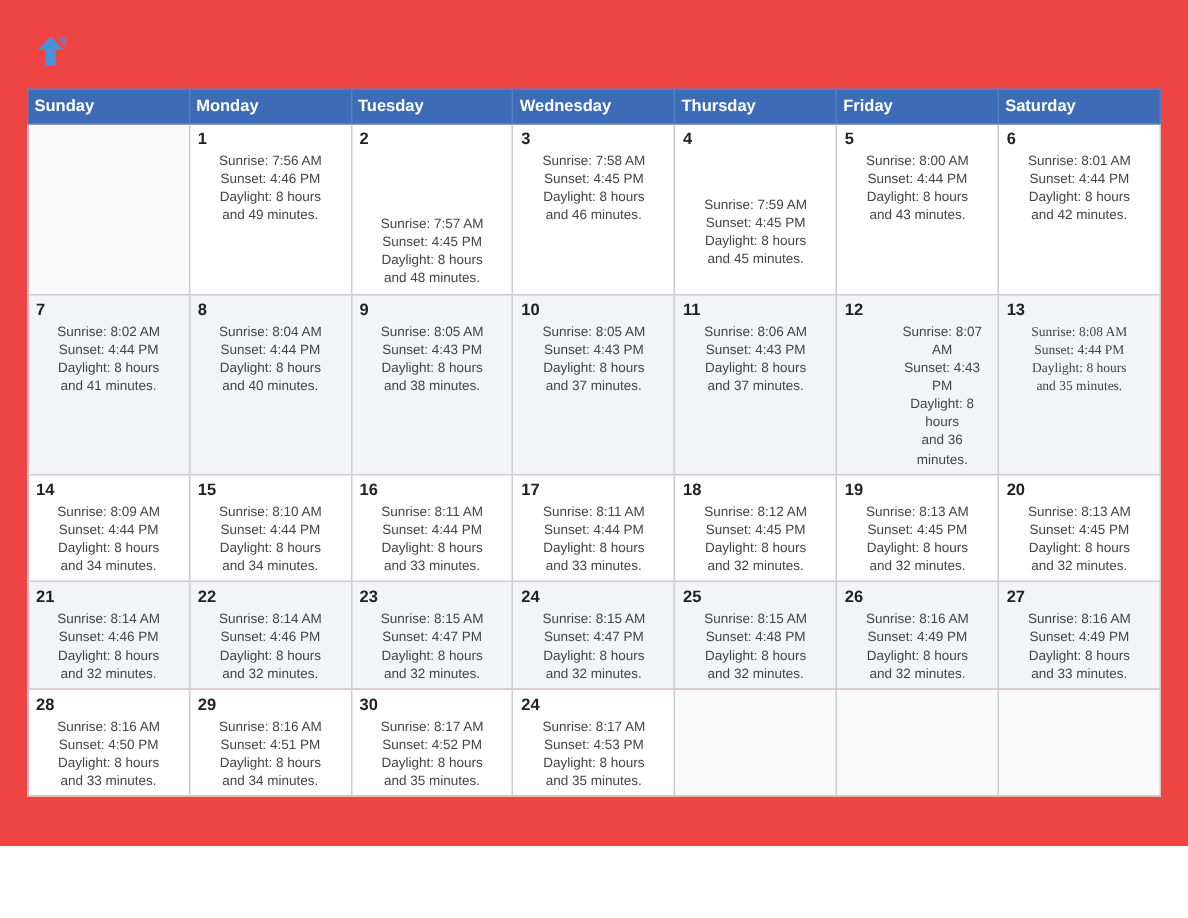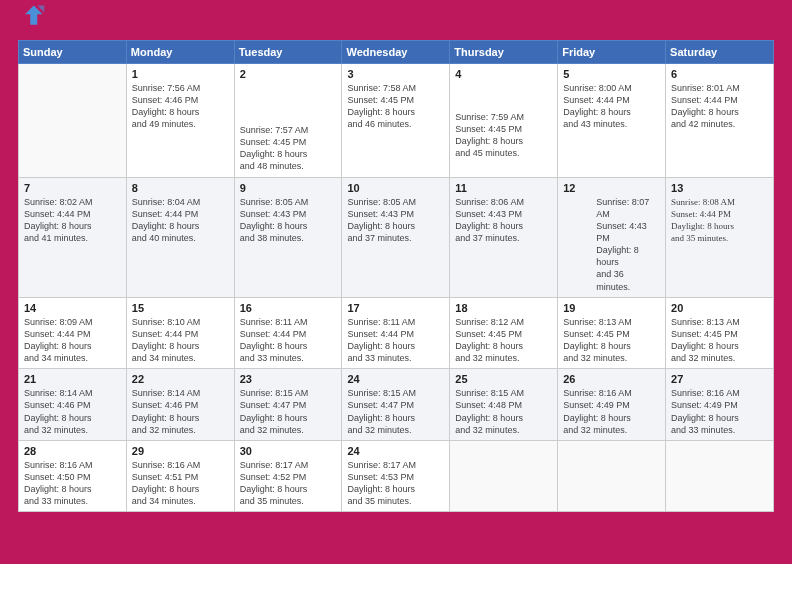--- a/index.html
+++ b/index.html
@@ -6,22 +6,22 @@
     body {
       width: 792px;
       height: 612px;
       font-family: Arial, sans-serif;
       background: #fff;
       overflow: hidden;
     }
     .page {
       width: 792px;
       height: 564px;
-      padding: 2px 18px 10px 18px;
-      background: #be185d;
+      padding: 21px 18px 10px 18px;
+      background: #ef4444;
     }
     .header {
       display: flex;
       justify-content: space-between;
       align-items: flex-start;
       margin-bottom: 10px;
     }
     .logo {
       display: flex;
       align-items: center;
@@ -82,20 +82,21 @@
       font-weight: bold;
       font-size: 11px;
       color: #222;
       display: block;
       margin-bottom: 2px;
     }
     .day-info {
       color: #444;
       font-size: 9px;
       line-height: 1.35;
+      text-align: center;
     }
     .empty-cell {
       background: #f9f9f9 !important;
     }
   </style>
 </head>
 <body>
 
 <div class="page">
   <div class="header">

